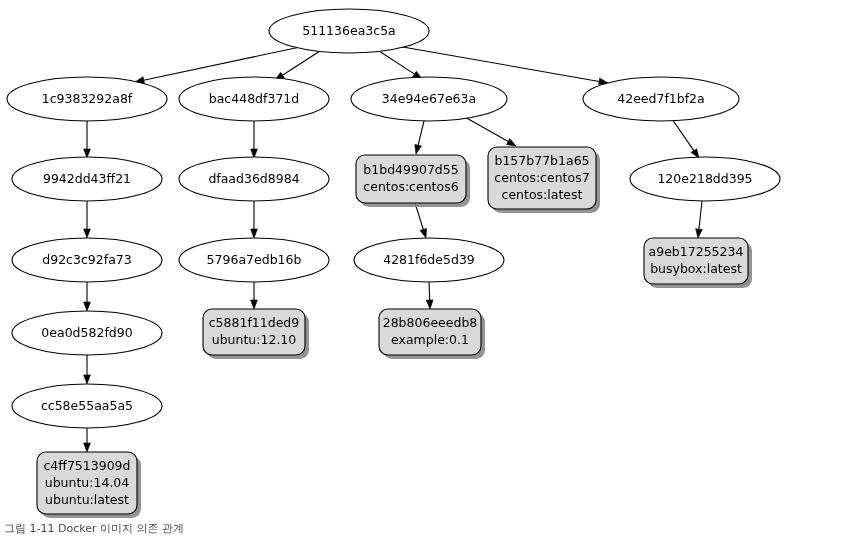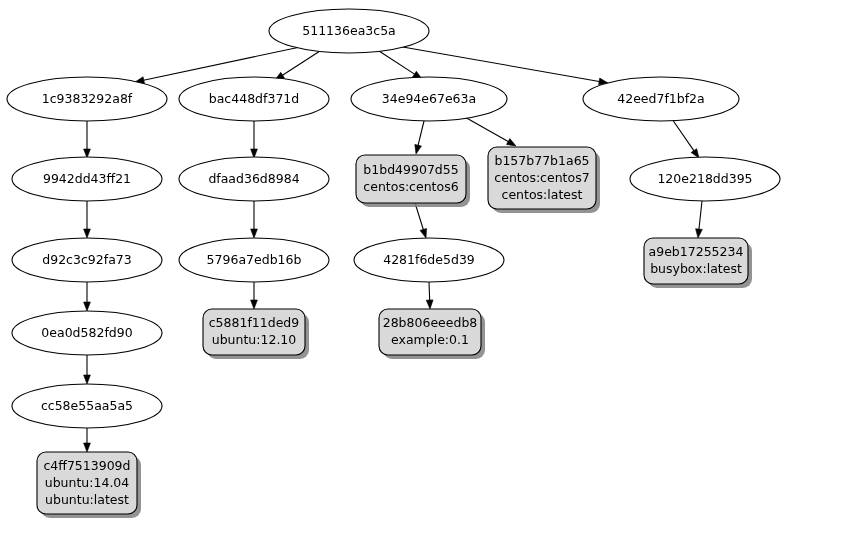--- a/index.html
+++ b/index.html
@@ -237,13 +237,14 @@
         <g>
           <rect x="41" y="456" width="100" height="62" rx="9" ry="9" class="node-box-shadow"></rect>
           <rect x="37" y="452" width="100" height="62" rx="9" ry="9" class="node-box"></rect>
           <text x="87" y="466" class="node-label">c4ff7513909d</text>
           <text x="87" y="483" class="node-label">ubuntu:14.04</text>
           <text x="87" y="500" class="node-label">ubuntu:latest</text>
         </g>
       </g>
   </svg>
 
+  <div class="caption">그림 1-11 Docker 이미지 의존 관계</div>
 </div>
 
 </body></html>

